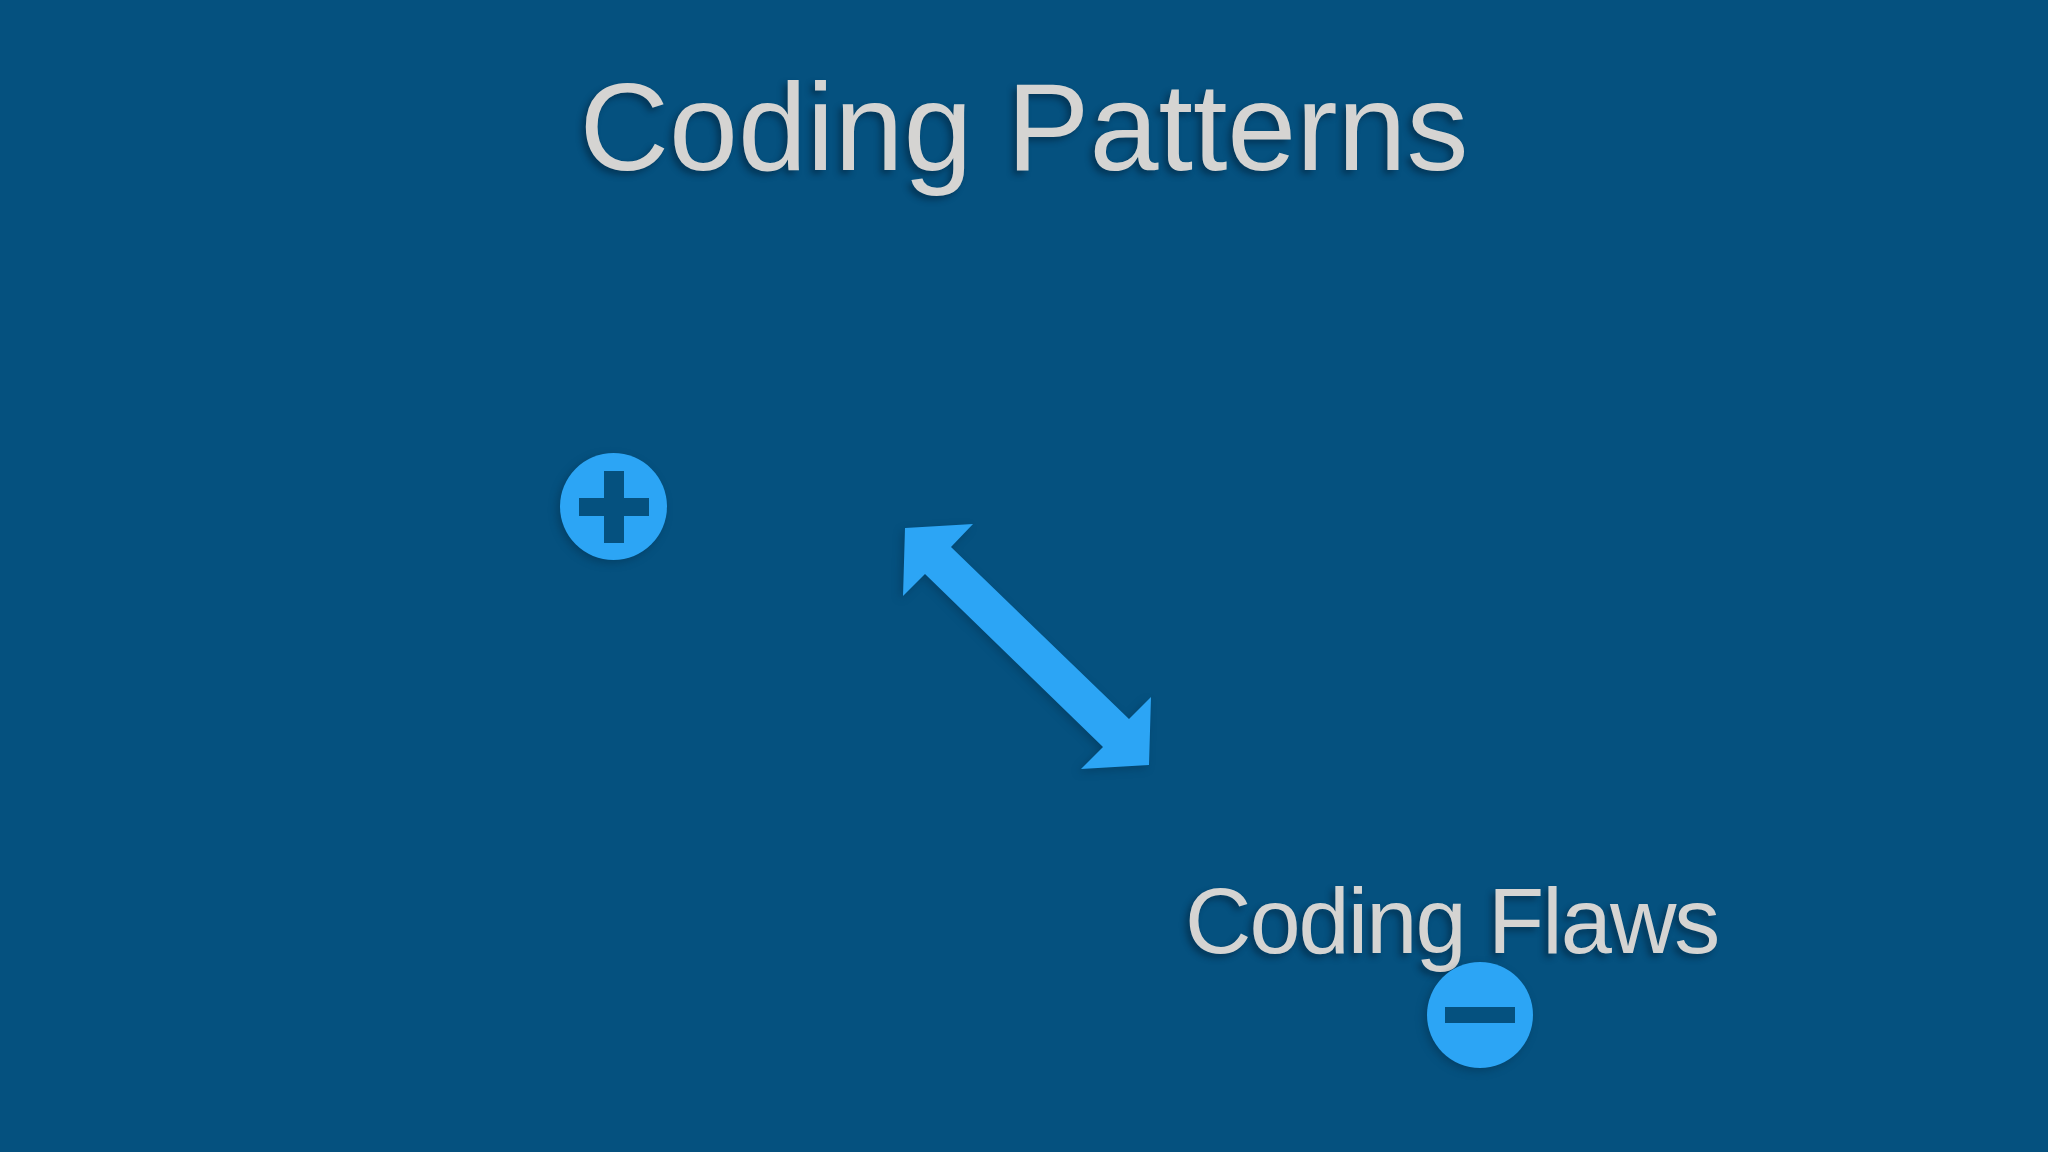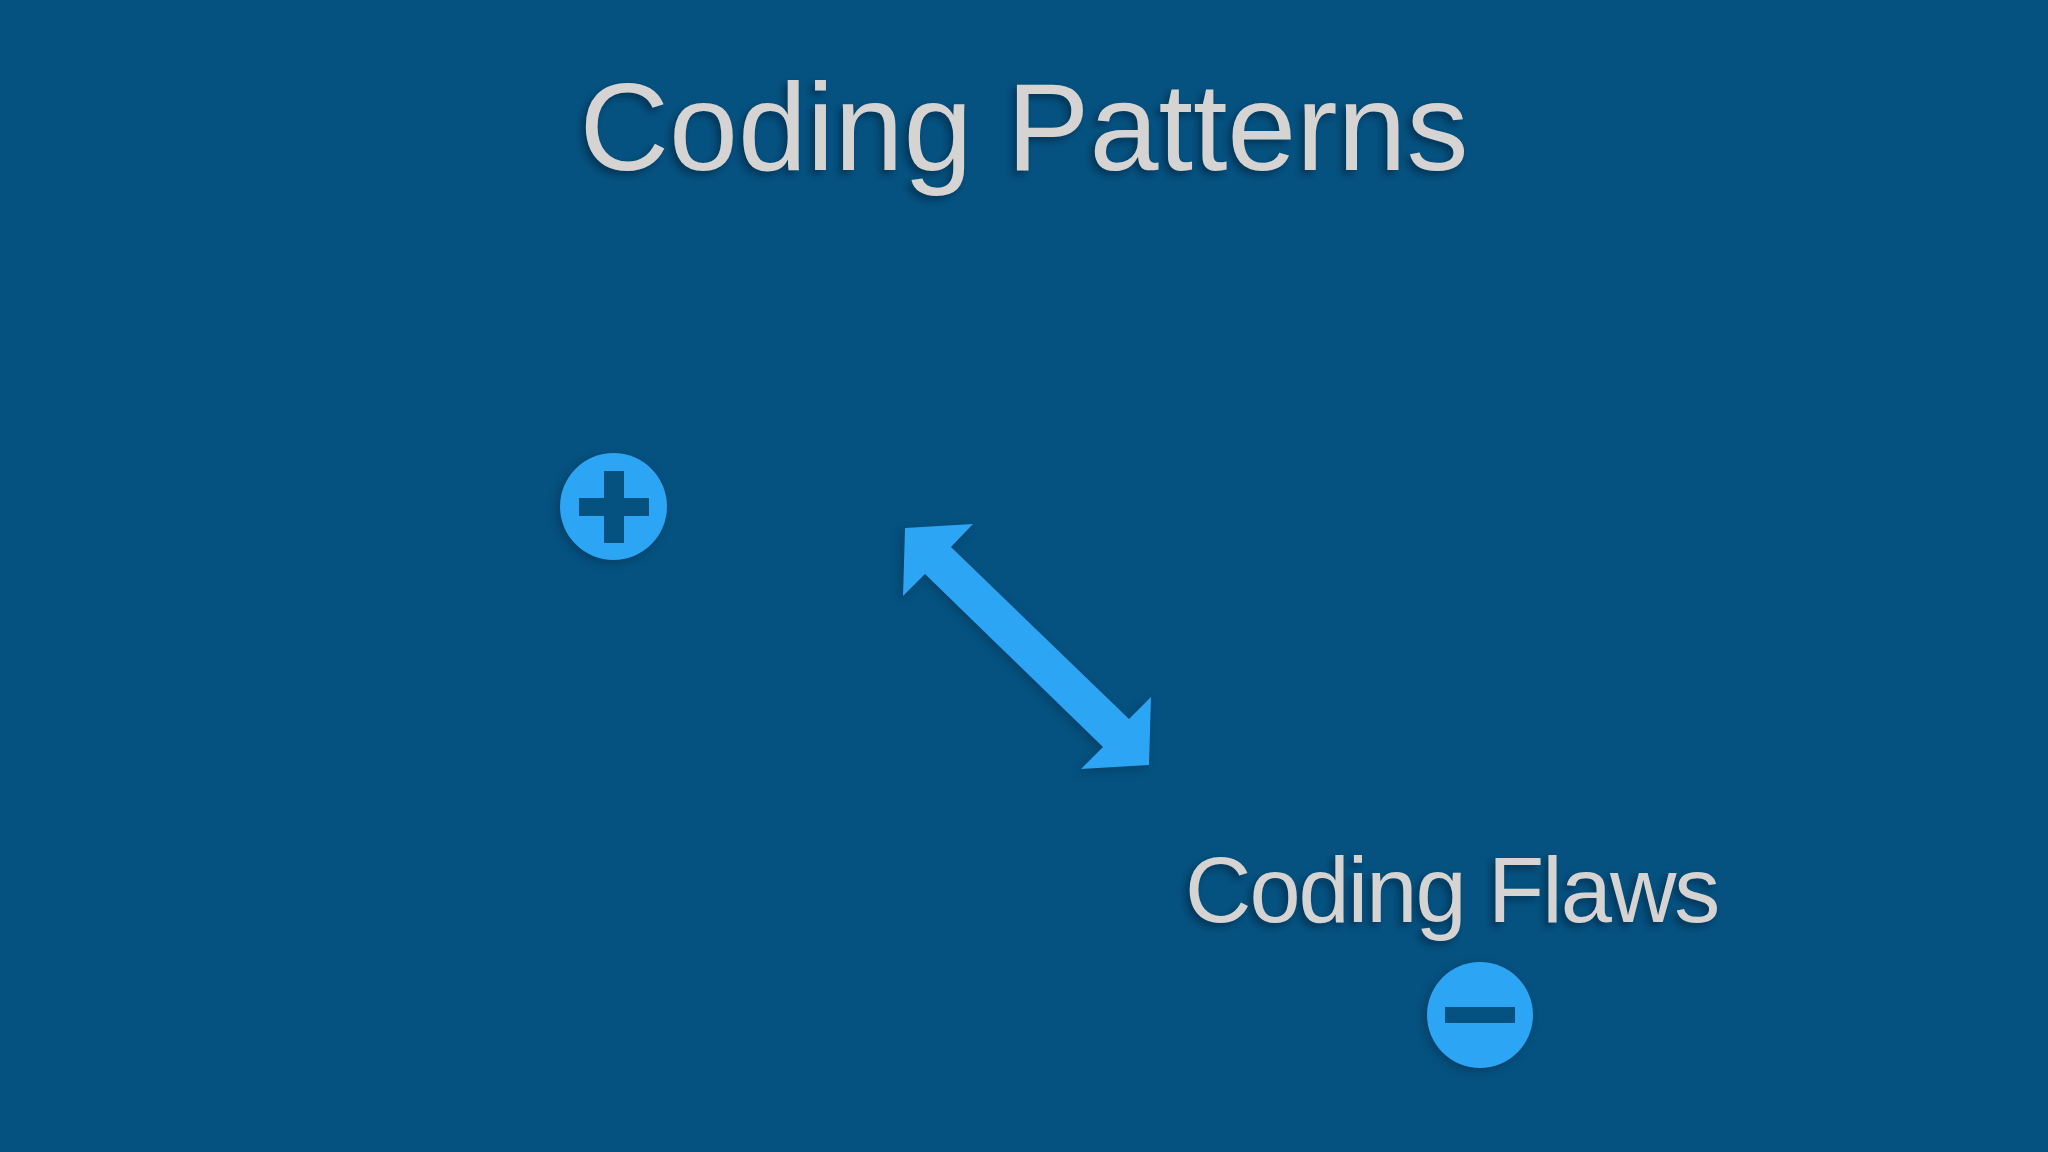--- a/index.html
+++ b/index.html
@@ -34,21 +34,21 @@
     margin: 0;
     font-size: 92px;
     font-weight: 400;
     line-height: 1.15;
     letter-spacing: -2px;
     color: var(--text, #D5D4D2);
     text-shadow: -4px 4px 6px rgba(0, 25, 45, 0.45);
     white-space: nowrap;
   }
   .label-idioms { left: 320px; top: 322px; }
-  .label-flaws  { left: 1185px; top: 838px; }
+  .label-flaws  { left: 1185px; top: 869px; }
 
   .badge {
     position: absolute;
     border-radius: 50%;
     background: var(--accent, #2CA5F5);
     filter: drop-shadow(-3px 3px 4px rgba(0, 25, 45, 0.30));
   }
   .badge-plus  { left: 560px;  top: 453px; width: 107px; height: 107px; }
   .badge-minus { left: 1427px; top: 962px; width: 106px; height: 106px; }
 

